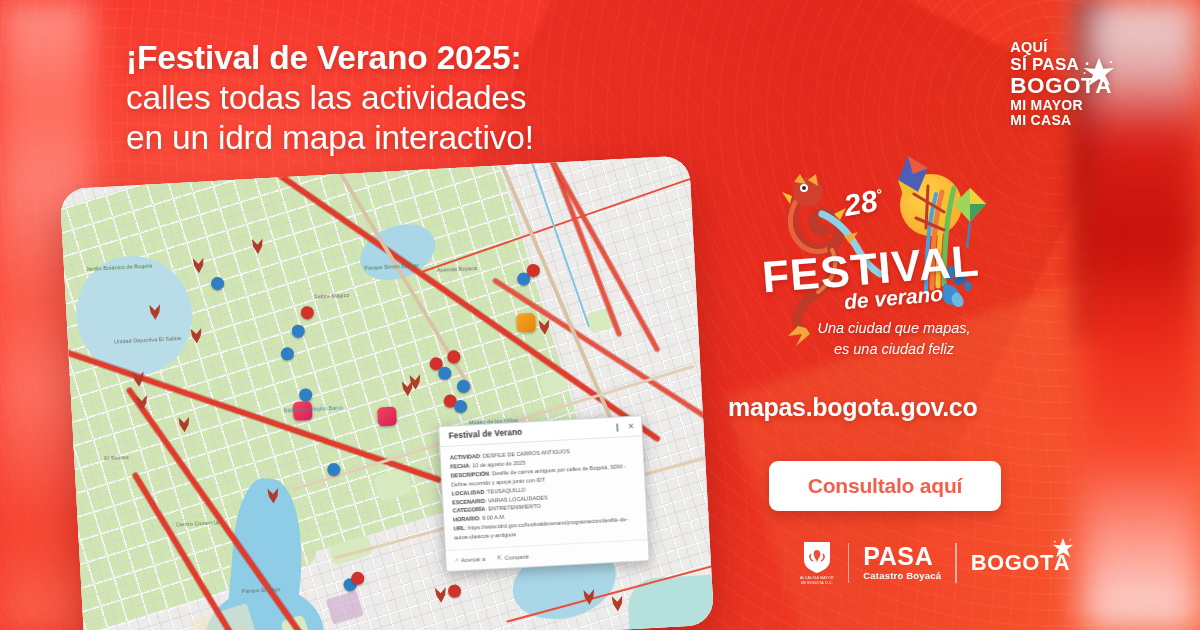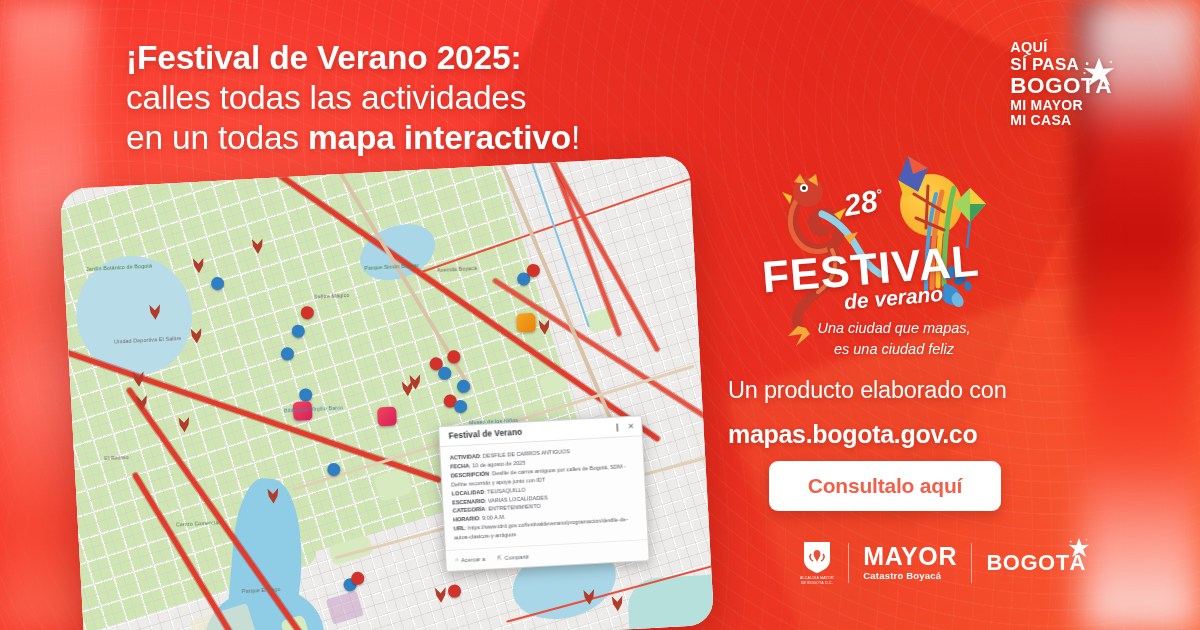--- a/index.html
+++ b/index.html
@@ -85,21 +85,21 @@
     text-shadow: 0 2px 7px rgba(130,10,5,.33);
     z-index: 12;
   }
   #headline .hl {
     font-size: 33.5px;
     display: block;
     white-space: nowrap;
   }
   #headline .hl.b { font-weight: bold; }
   #headline .hl.l { font-weight: normal; }
-  #headline .hl .b { font-weight: bold; }
+  #headline .hl .b { font-weight: normal; }
 
   
   #map-card {
     position: absolute;
     left: 72px; top: 172px;
     width: 630px; height: 470px;
     border-radius: 26px;
     overflow: hidden;
     transform: rotate(-3.1deg);
     box-shadow: 0 16px 44px rgba(120,8,4,.40);
@@ -366,21 +366,21 @@
   <div class="bg-wave"></div>
   <div class="bg-diag"></div>
   <div class="bg-diag2"></div>
   <div class="edge-blur-left"></div>
   <div class="edge-blur-right-dark"></div>
   <div class="edge-blur-right"></div>
 
   <div id="headline">
     <span class="hl b">¡Festival de Verano 2025:</span>
     <span class="hl l">calles todas las actividades</span>
-    <span class="hl l"><span>en un todas </span><span class="b">mapa interactivo</span><span>!</span></span>
+    <span class="hl l"><span>en un idrd </span><span class="b">mapa interactivo</span><span>!</span></span>
   </div>
 
   <div id="map-card">
     <div class="map-inner">
       <div class="m-base"></div>
 
       <div class="m-green g1"></div>
       <div class="m-green g2"></div>
       <div class="m-green g3"></div>
       <div class="m-green g4"></div>
@@ -648,21 +648,20 @@
     <div class="fl-num"><span>28</span><sup>°</sup></div>
     <div class="fl-title">FESTIVAL</div>
     <div class="fl-sub">de verano</div>
     <div class="fl-tag">
       <span>Una ciudad que mapas,</span><br>
       <span>es una ciudad feliz</span>
     </div>
   </div>
 
   <div id="product-text">
-    <span class="p1">Un producto elaborado con</span>
     <span class="p2">mapas.bogota.gov.co</span>
   </div>
 
   <div id="cta-button">
     <span>Consultalo aquí</span>
   </div>
 
   <div id="footer-logos">
     <div class="shield-wrap">
       <svg width="30" height="34" viewBox="0 0 30 34">
@@ -671,21 +670,21 @@
         <path d="M9 14 C7 16 8 20 11 21" stroke="#e8503a" stroke-width="1.6" fill="none"></path>
         <path d="M21 14 C23 16 22 20 19 21" stroke="#e8503a" stroke-width="1.6" fill="none"></path>
       </svg>
       <span class="shield-cap">
         <span>ALCALDÍA MAYOR</span><br>
         <span>DE BOGOTÁ D.C.</span>
       </span>
     </div>
     <div class="fdiv"></div>
     <div class="uaecd">
-      <span class="u1">MAYOR</span>
+      <span class="u1">PASA</span>
       <span class="u2">Catastro Boyacá</span>
     </div>
     <div class="fdiv"></div>
     <div class="bog-logo">
       <svg class="bog-star" viewBox="0 0 24 24">
         <path d="M12 1 L15 9 L23 8.5 L16.5 13.5 L20 22 L12 16.5 L4.5 22 L7.5 13.5 L1 8.5 L9 9 Z" fill="#fff"></path>
         <circle cx="3" cy="5" r="1" fill="#fff"></circle>
         <circle cx="20" cy="3" r="0.8" fill="#fff"></circle>
       </svg>
       <span>BOGOTÁ</span>

